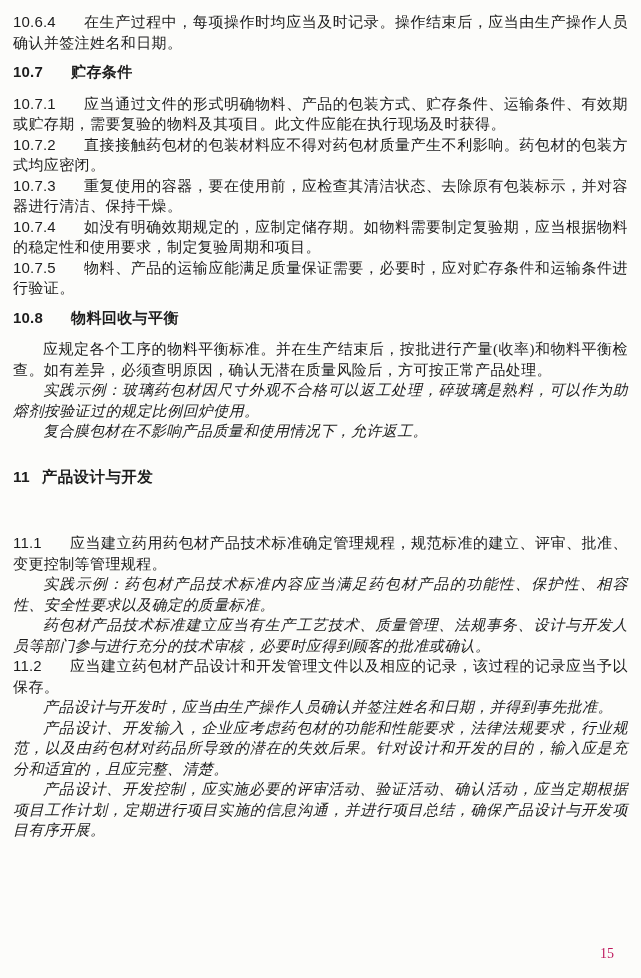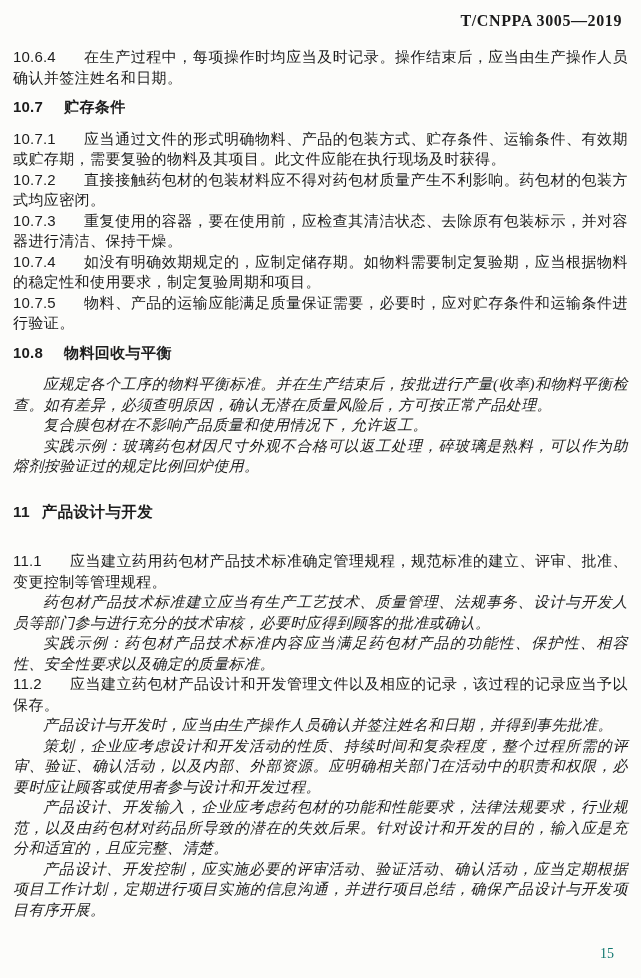--- a/index.html
+++ b/index.html
@@ -32,49 +32,46 @@
     font-family:"Liberation Sans","DejaVu Sans",sans-serif;
     letter-spacing:0.2px;
     margin-right:28px;
   }
   h3.sect {
     font-family:"Liberation Sans","DejaVu Sans",sans-serif;
     font-weight:bold;
     font-size:15px;
     margin:9px 0 11px 0;
   }
-  h3.sect .num { margin-right:21px; }
+  h3.sect .num { margin-right:28px; }
   h2.chapter {
     font-family:"Liberation Sans","DejaVu Sans",sans-serif;
     font-weight:bold;
     font-size:15.5px;
-    margin:25px 0 29px 0;
+    margin:25px 0 46px 0;
   }
   h2.chapter .num { margin-right:12px; }
   p.clause { text-indent:0; }
-  p.para  { text-indent:2em;font-style:italic; }
+  p.para  { text-indent:2em; }
   p.example {
     text-indent:2em;
     font-style:italic;
   }
   .footer {
     position:absolute;
     right:27px; bottom:16px;
     font-size:14px;
-    color:#0f766e;
+    color:#be185d;
   }
 </style>
 </head>
 <body>
 
 <div class="page">
 
-  <div class="header">
-    <span>T/CNPPA 3005—2019</span>
-  </div>
 
   <div class="body-text">
 
     <p class="clause"><span class="num">10.6.4</span><span>在生产过程中，每项操作时均应当及时记录。操作结束后，应当由生产操作人员确认并签注姓名和日期。</span></p>
 
     <h3 class="sect"><span class="num">10.7</span><span>贮存条件</span></h3>
 
     <p class="clause"><span class="num">10.7.1</span><span>应当通过文件的形式明确物料、产品的包装方式、贮存条件、运输条件、有效期或贮存期，需要复验的物料及其项目。此文件应能在执行现场及时获得。</span></p>
 
     <p class="clause"><span class="num">10.7.2</span><span>直接接触药包材的包装材料应不得对药包材质量产生不利影响。药包材的包装方式均应密闭。</span></p>
@@ -82,38 +79,37 @@
     <p class="clause"><span class="num">10.7.3</span><span>重复使用的容器，要在使用前，应检查其清洁状态、去除原有包装标示，并对容器进行清洁、保持干燥。</span></p>
 
     <p class="clause"><span class="num">10.7.4</span><span>如没有明确效期规定的，应制定储存期。如物料需要制定复验期，应当根据物料的稳定性和使用要求，制定复验周期和项目。</span></p>
 
     <p class="clause"><span class="num">10.7.5</span><span>物料、产品的运输应能满足质量保证需要，必要时，应对贮存条件和运输条件进行验证。</span></p>
 
     <h3 class="sect"><span class="num">10.8</span><span>物料回收与平衡</span></h3>
 
     <p class="para">应规定各个工序的物料平衡标准。并在生产结束后，按批进行产量(收率)和物料平衡检查。如有差异，必须查明原因，确认无潜在质量风险后，方可按正常产品处理。</p>
 
+    <p class="example">实践示例：玻璃药包材因尺寸外观不合格可以返工处理，碎玻璃是熟料，可以作为助熔剂按验证过的规定比例回炉使用。</p>
+
     <p class="example">复合膜包材在不影响产品质量和使用情况下，允许返工。</p>
-
-    <p class="example">实践示例：玻璃药包材因尺寸外观不合格可以返工处理，碎玻璃是熟料，可以作为助熔剂按验证过的规定比例回炉使用。</p>
 
     <h2 class="chapter"><span class="num">11</span><span>产品设计与开发</span></h2>
 
     <p class="clause"><span class="num">11.1</span><span>应当建立药用药包材产品技术标准确定管理规程，规范标准的建立、评审、批准、变更控制等管理规程。</span></p>
 
+    <p class="example">实践示例：药包材产品技术标准内容应当满足药包材产品的功能性、保护性、相容性、安全性要求以及确定的质量标准。</p>
+
     <p class="example">药包材产品技术标准建立应当有生产工艺技术、质量管理、法规事务、设计与开发人员等部门参与进行充分的技术审核，必要时应得到顾客的批准或确认。</p>
-
-    <p class="example">实践示例：药包材产品技术标准内容应当满足药包材产品的功能性、保护性、相容性、安全性要求以及确定的质量标准。</p>
 
     <p class="clause"><span class="num">11.2</span><span>应当建立药包材产品设计和开发管理文件以及相应的记录，该过程的记录应当予以保存。</span></p>
 
 
     <p class="example">产品设计与开发时，应当由生产操作人员确认并签注姓名和日期，并得到事先批准。</p>
 
-    <p class="example">策划，企业应考虑设计和开发活动的性质、持续时间和复杂程度，整个过程所需的评审、验证、确认活动，以及内部、外部资源。应明确相关部门在活动中的职责和权限，必要时应让顾客或使用者参与设计和开发过程。</p>
 
     <p class="example">产品设计、开发输入，企业应考虑药包材的功能和性能要求，法律法规要求，行业规范，以及由药包材对药品所导致的潜在的失效后果。针对设计和开发的目的，输入应是充分和适宜的，且应完整、清楚。</p>
 
     <p class="example">产品设计、开发控制，应实施必要的评审活动、验证活动、确认活动，应当定期根据项目工作计划，定期进行项目实施的信息沟通，并进行项目总结，确保产品设计与开发项目有序开展。</p>
 
   </div>
 
   <div class="footer">
     <span>15</span>
   </div>

